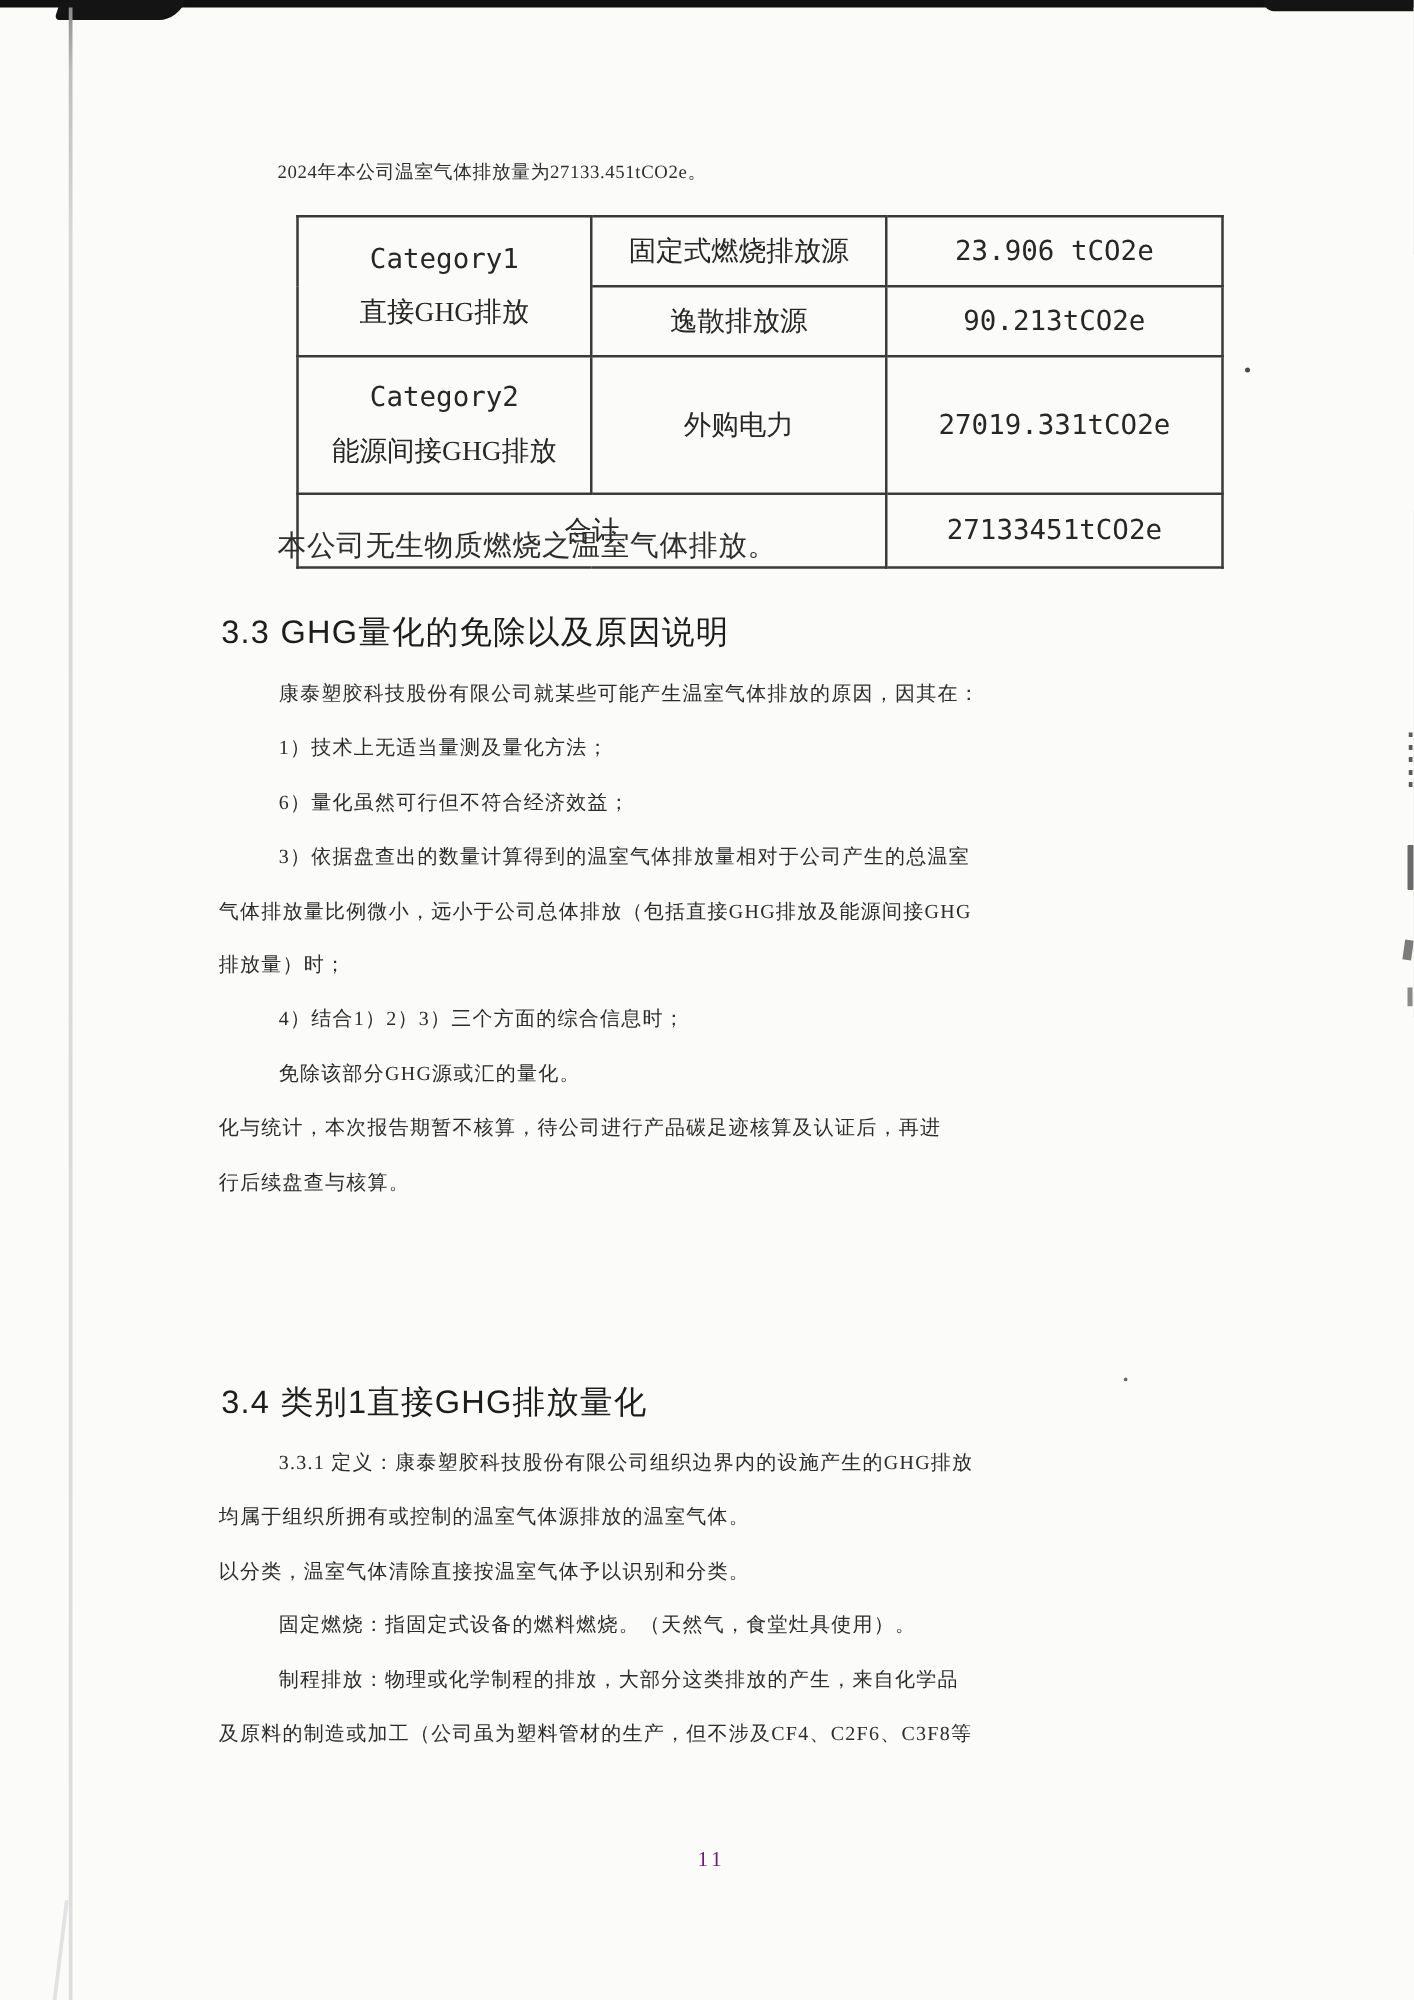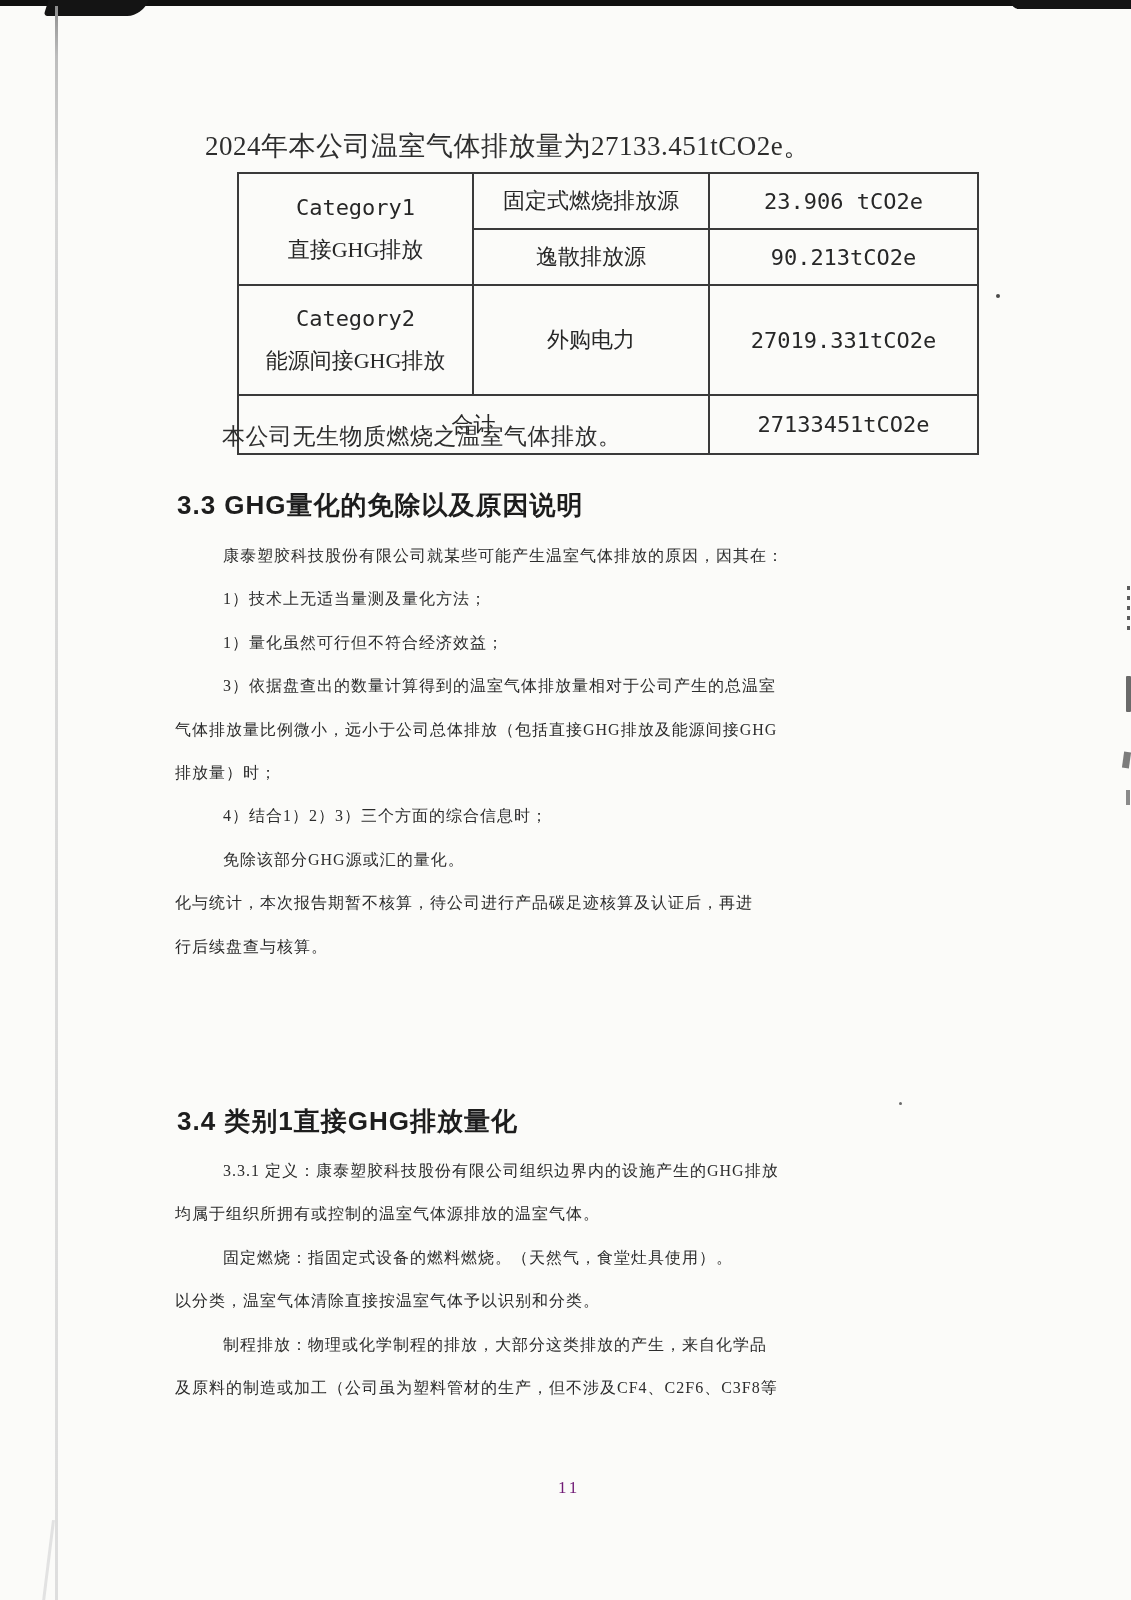--- a/index.html
+++ b/index.html
@@ -21,33 +21,33 @@
     background:#e2e2e2; transform:rotate(7deg); transform-origin:top left; }
   .bleed-dashes { position:absolute; left:1127px; top:586px; width:3px; height:46px;
     background:repeating-linear-gradient(#5a5a5a 0 4px, transparent 4px 10px); }
   .bleed-bar { position:absolute; left:1126px; top:676px; width:5px; height:36px; background:#6a6a6a; border-radius:1px; }
   .bleed-hook { position:absolute; left:1123px; top:752px; width:7px; height:16px; background:#7c7c7c; transform:rotate(8deg); }
   .bleed-tick { position:absolute; left:1126px; top:790px; width:4px; height:15px; background:#8a8a8a; }
   .speck-a { position:absolute; left:996px; top:294px; width:4px; height:4px; background:#4a4a4a; border-radius:50%; }
   .speck-b { position:absolute; left:899px; top:1102px; width:3px; height:3px; background:#6a6a6a; border-radius:50%; }
 
   
-  .intro { position:absolute; left:205px; top:128px; font-size:27px; letter-spacing:0.5px; white-space:nowrap; }
+  .intro { position:absolute; left:222px; top:128px; font-size:15px; letter-spacing:0.5px; white-space:nowrap; }
 
   .ghg-table { position:absolute; left:237px; top:172px; border-collapse:collapse; table-layout:fixed; }
   .ghg-table td { border:2px solid #3a3a3a; text-align:center; vertical-align:middle;
     font-size:22px; padding:12px; color:#272727; }
   .col-cat { width:209px; } .col-src { width:210px; } .col-val { width:243px; }
   .r1 { height:44px; } .r2 { height:43px; } .r3 { height:87px; } .r4 { height:59px; }
   .mono { font-family:"DejaVu Sans Mono","Liberation Mono",monospace; }
   .cat-cell div { line-height:42px; }
 
   .note { position:absolute; left:222px; top:421px; font-size:23px; letter-spacing:0.5px; white-space:nowrap; }
 
-  .h-sec { position:absolute; left:177px; font-size:26px; font-weight:bold; letter-spacing:1px;
+  .h-sec { position:absolute; left:177px; font-size:26px; font-weight:normal; letter-spacing:1px;
     font-family:"Liberation Sans","DejaVu Sans",sans-serif; color:#1d1d1d; white-space:nowrap; }
   .h-33 { top:488px; }
   .h-34 { top:1104px; }
 
   .body-block { position:absolute; left:175px; width:830px; }
   .b-33 { top:534px; }
   .b-34 { top:1149px; }
   .line { height:43.4px; line-height:43.4px; font-size:16px; letter-spacing:1px; white-space:nowrap; color:#2c2c2c; }
   .ind { padding-left:48px; }
 
@@ -100,35 +100,35 @@
     </tr>
   </tbody>
     </table>
 
   <div class="note">本公司无生物质燃烧之温室气体排放。</div>
 
   <div class="h-sec h-33">3.3 GHG量化的免除以及原因说明</div>
   <div class="body-block b-33">
     <div class="line ind">康泰塑胶科技股份有限公司就某些可能产生温室气体排放的原因，因其在：</div>
     <div class="line ind">1）技术上无适当量测及量化方法；</div>
-    <div class="line ind">1）量化虽然可行但不符合经济效益；</div>
+    <div class="line ind">6）量化虽然可行但不符合经济效益；</div>
     <div class="line ind">3）依据盘查出的数量计算得到的温室气体排放量相对于公司产生的总温室</div>
     <div class="line">气体排放量比例微小，远小于公司总体排放（包括直接GHG排放及能源间接GHG</div>
     <div class="line">排放量）时；</div>
     <div class="line ind">4）结合1）2）3）三个方面的综合信息时；</div>
     <div class="line ind">免除该部分GHG源或汇的量化。</div>
     <div class="line">化与统计，本次报告期暂不核算，待公司进行产品碳足迹核算及认证后，再进</div>
     <div class="line">行后续盘查与核算。</div>
   </div>
 
   <div class="h-sec h-34">3.4 类别1直接GHG排放量化</div>
   <div class="body-block b-34">
     <div class="line ind">3.3.1 定义：康泰塑胶科技股份有限公司组织边界内的设施产生的GHG排放</div>
     <div class="line">均属于组织所拥有或控制的温室气体源排放的温室气体。</div>
+    <div class="line">以分类，温室气体清除直接按温室气体予以识别和分类。</div>
     <div class="line ind">固定燃烧：指固定式设备的燃料燃烧。（天然气，食堂灶具使用）。</div>
-    <div class="line">以分类，温室气体清除直接按温室气体予以识别和分类。</div>
     <div class="line ind">制程排放：物理或化学制程的排放，大部分这类排放的产生，来自化学品</div>
     <div class="line">及原料的制造或加工（公司虽为塑料管材的生产，但不涉及CF4、C2F6、C3F8等</div>
   </div>
 
   <div class="page-number">11</div>
 
 </div>
 
 </body></html>

